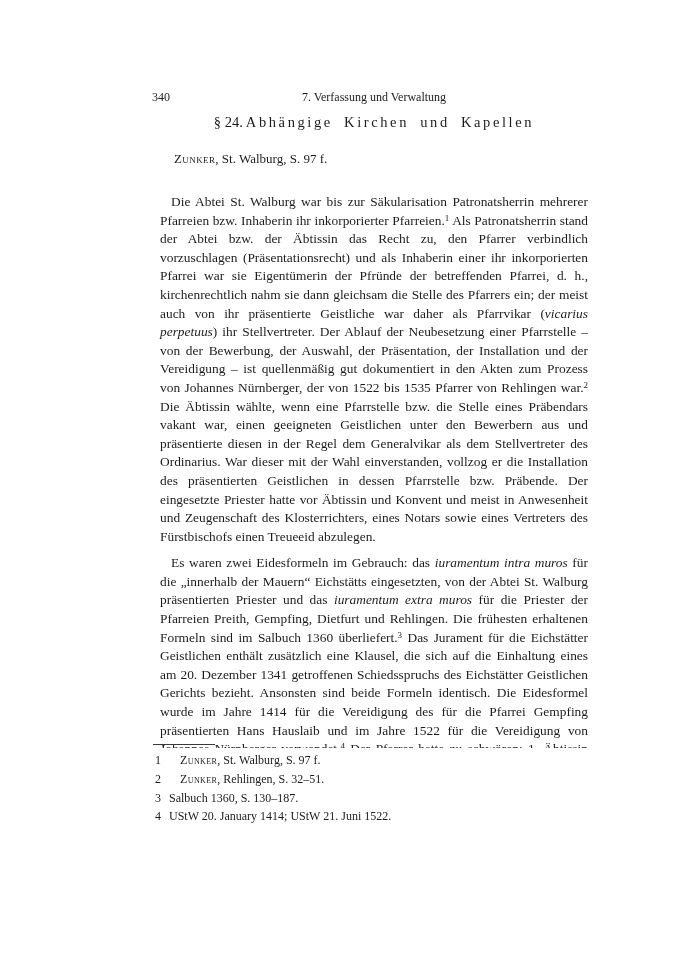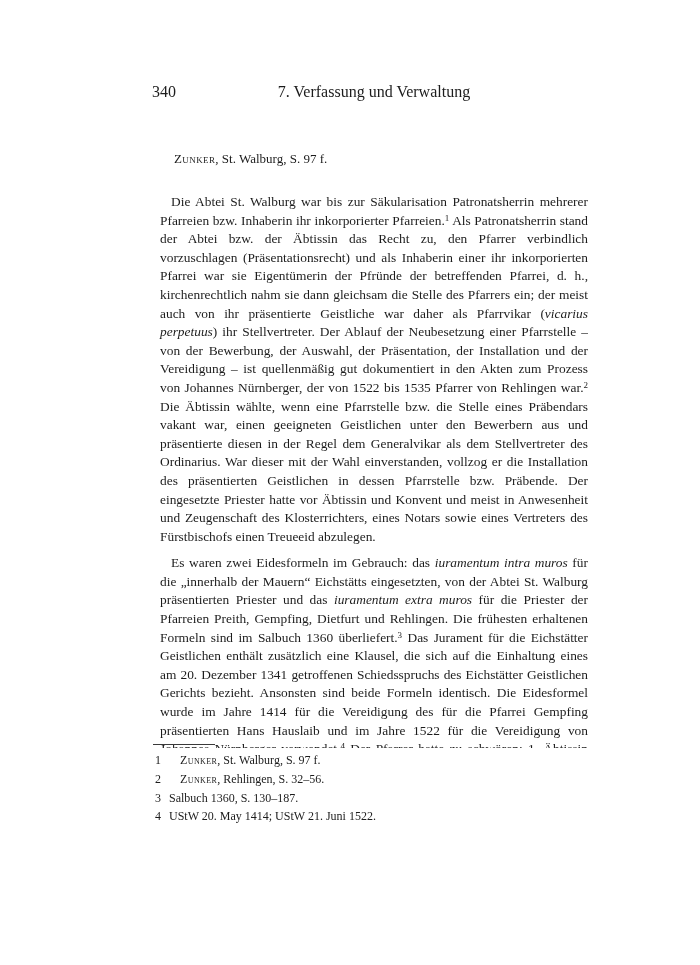--- a/index.html
+++ b/index.html
@@ -2,21 +2,21 @@
 <html><head>
 <meta charset="utf-8">
 <style>
   html,body{margin:0;padding:0;}
   .page{
     width:700px;height:965px;background:#ffffff;position:relative;
     font-family:"Liberation Serif","DejaVu Serif",serif;color:#1c1c1c;
     overflow:hidden;
   }
   .content{position:absolute;left:152px;top:0;width:444px;height:965px;}
-  .pagehead{position:absolute;top:83px;left:0;width:100%;height:17px;font-size:16px;}
+  .pagehead{position:absolute;top:90px;left:0;width:100%;height:17px;font-size:12px;}
   .pagenum{position:absolute;left:0;top:0;}
   .runtitle{display:block;text-align:center;}
   .heading{
     position:absolute;top:114px;left:0;width:100%;margin:0;
     font-size:14.5px;font-weight:normal;text-align:center;white-space:nowrap;
   }
   .hprefix{margin-right:3px;}
   .hspaced{letter-spacing:2.6px;word-spacing:5px;}
   .reference{position:absolute;top:151px;left:11px;font-size:13px;}
   .bodytext{
@@ -38,42 +38,45 @@
 <body>
 
 <div class="page" style="background: rgb(255, 255, 255); color: rgb(28, 28, 28);">
   <div class="content">
 
     <header class="pagehead">
       <span class="pagenum">340</span>
       <span class="runtitle">7. Verfassung und Verwaltung</span>
     </header>
 
+    <h1 class="heading">
+      <span class="hprefix">§ 24.</span><span class="hspaced">Abhängige Kirchen und Kapellen</span>
+    </h1>
 
     <div class="reference"><span class="sc">Zunker</span><span>, St. Walburg, S. 97 f.</span></div>
 
     <div class="bodytext">
       <p class="para indent"><span>Die Abtei St. Walburg war bis zur Säkularisation Patronatsherrin mehrerer Pfarreien bzw. Inhaberin ihr inkorporierter Pfarreien.</span><span class="sup">1</span><span> Als Patronatsherrin stand der Abtei bzw. der Äbtissin das Recht zu, den Pfarrer verbindlich vorzuschlagen (Präsentationsrecht) und als Inhaberin einer ihr inkorporierten Pfarrei war sie Eigentümerin der Pfründe der betreffenden Pfarrei, d. h., kirchenrechtlich nahm sie dann gleichsam die Stelle des Pfarrers ein; der meist auch von ihr präsentierte Geistliche war daher als Pfarrvikar (</span><span class="it">vicarius perpetuus</span><span>) ihr Stellvertreter. Der Ablauf der Neubesetzung einer Pfarrstelle – von der Bewerbung, der Auswahl, der Präsentation, der Installation und der Vereidigung – ist quellenmäßig gut dokumentiert in den Akten zum Prozess von Johannes Nürnberger, der von 1522 bis 1535 Pfarrer von Rehlingen war.</span><span class="sup">2</span><span> Die Äbtissin wählte, wenn eine Pfarrstelle bzw. die Stelle eines Präbendars vakant war, einen geeigneten Geistlichen unter den Bewerbern aus und präsentierte diesen in der Regel dem Generalvikar als dem Stellvertreter des Ordinarius. War dieser mit der Wahl einverstanden, vollzog er die Installation des präsentierten Geistlichen in dessen Pfarrstelle bzw. Präbende. Der eingesetzte Priester hatte vor Äbtissin und Konvent und meist in Anwesenheit und Zeugenschaft des Klosterrichters, eines Notars sowie eines Vertreters des Fürstbischofs einen Treueeid abzulegen.</span></p>
       <p class="para indent"><span>Es waren zwei Eidesformeln im Gebrauch: das </span><span class="it">iuramentum intra muros</span><span> für die „innerhalb der Mauern“ Eichstätts eingesetzten, von der Abtei St. Walburg präsentierten Priester und das </span><span class="it">iuramentum extra muros</span><span> für die Priester der Pfarreien Preith, Gempfing, Dietfurt und Rehlingen. Die frühesten erhaltenen Formeln sind im Salbuch 1360 überliefert.</span><span class="sup">3</span><span> Das Jurament für die Eichstätter Geistlichen enthält zusätzlich eine Klausel, die sich auf die Einhaltung eines am 20. Dezember 1341 getroffenen Schiedsspruchs des Eichstätter Geistlichen Gerichts bezieht. Ansonsten sind beide Formeln identisch. Die Eidesformel wurde im Jahre 1414 für die Vereidigung des für die Pfarrei Gempfing präsentierten Hans Hauslaib und im Jahre 1522 für die Vereidigung von Johannes Nürnberger verwendet.</span><span class="sup">4</span><span> Der Pfarrer hatte zu schwören: 1. Äbtissin und</span></p>
     </div>
 
     <div class="footnotes">
       <div class="fnrule"></div>
       <div class="fnitem">
         <span class="fnnum">1</span>
         <span class="fntext"><span class="sc">Zunker</span><span>, St. Walburg, S. 97 f.</span></span>
       </div>
       <div class="fnitem">
         <span class="fnnum">2</span>
-        <span class="fntext"><span class="sc">Zunker</span><span>, Rehlingen, S. 32–56.</span></span>
+        <span class="fntext"><span class="sc">Zunker</span><span>, Rehlingen, S. 32–51.</span></span>
       </div>
       <div class="fnitem">
         <span class="fnnum">3</span>
         <span class="fntext"><span>Salbuch 1360, S. 130–187.</span></span>
       </div>
       <div class="fnitem">
         <span class="fnnum">4</span>
-        <span class="fntext"><span>UStW 20. May 1414; UStW 21. Juni 1522.</span></span>
+        <span class="fntext"><span>UStW 20. January 1414; UStW 21. Juni 1522.</span></span>
       </div>
     </div>
 
   </div>
 </div>
 
 </body></html>

